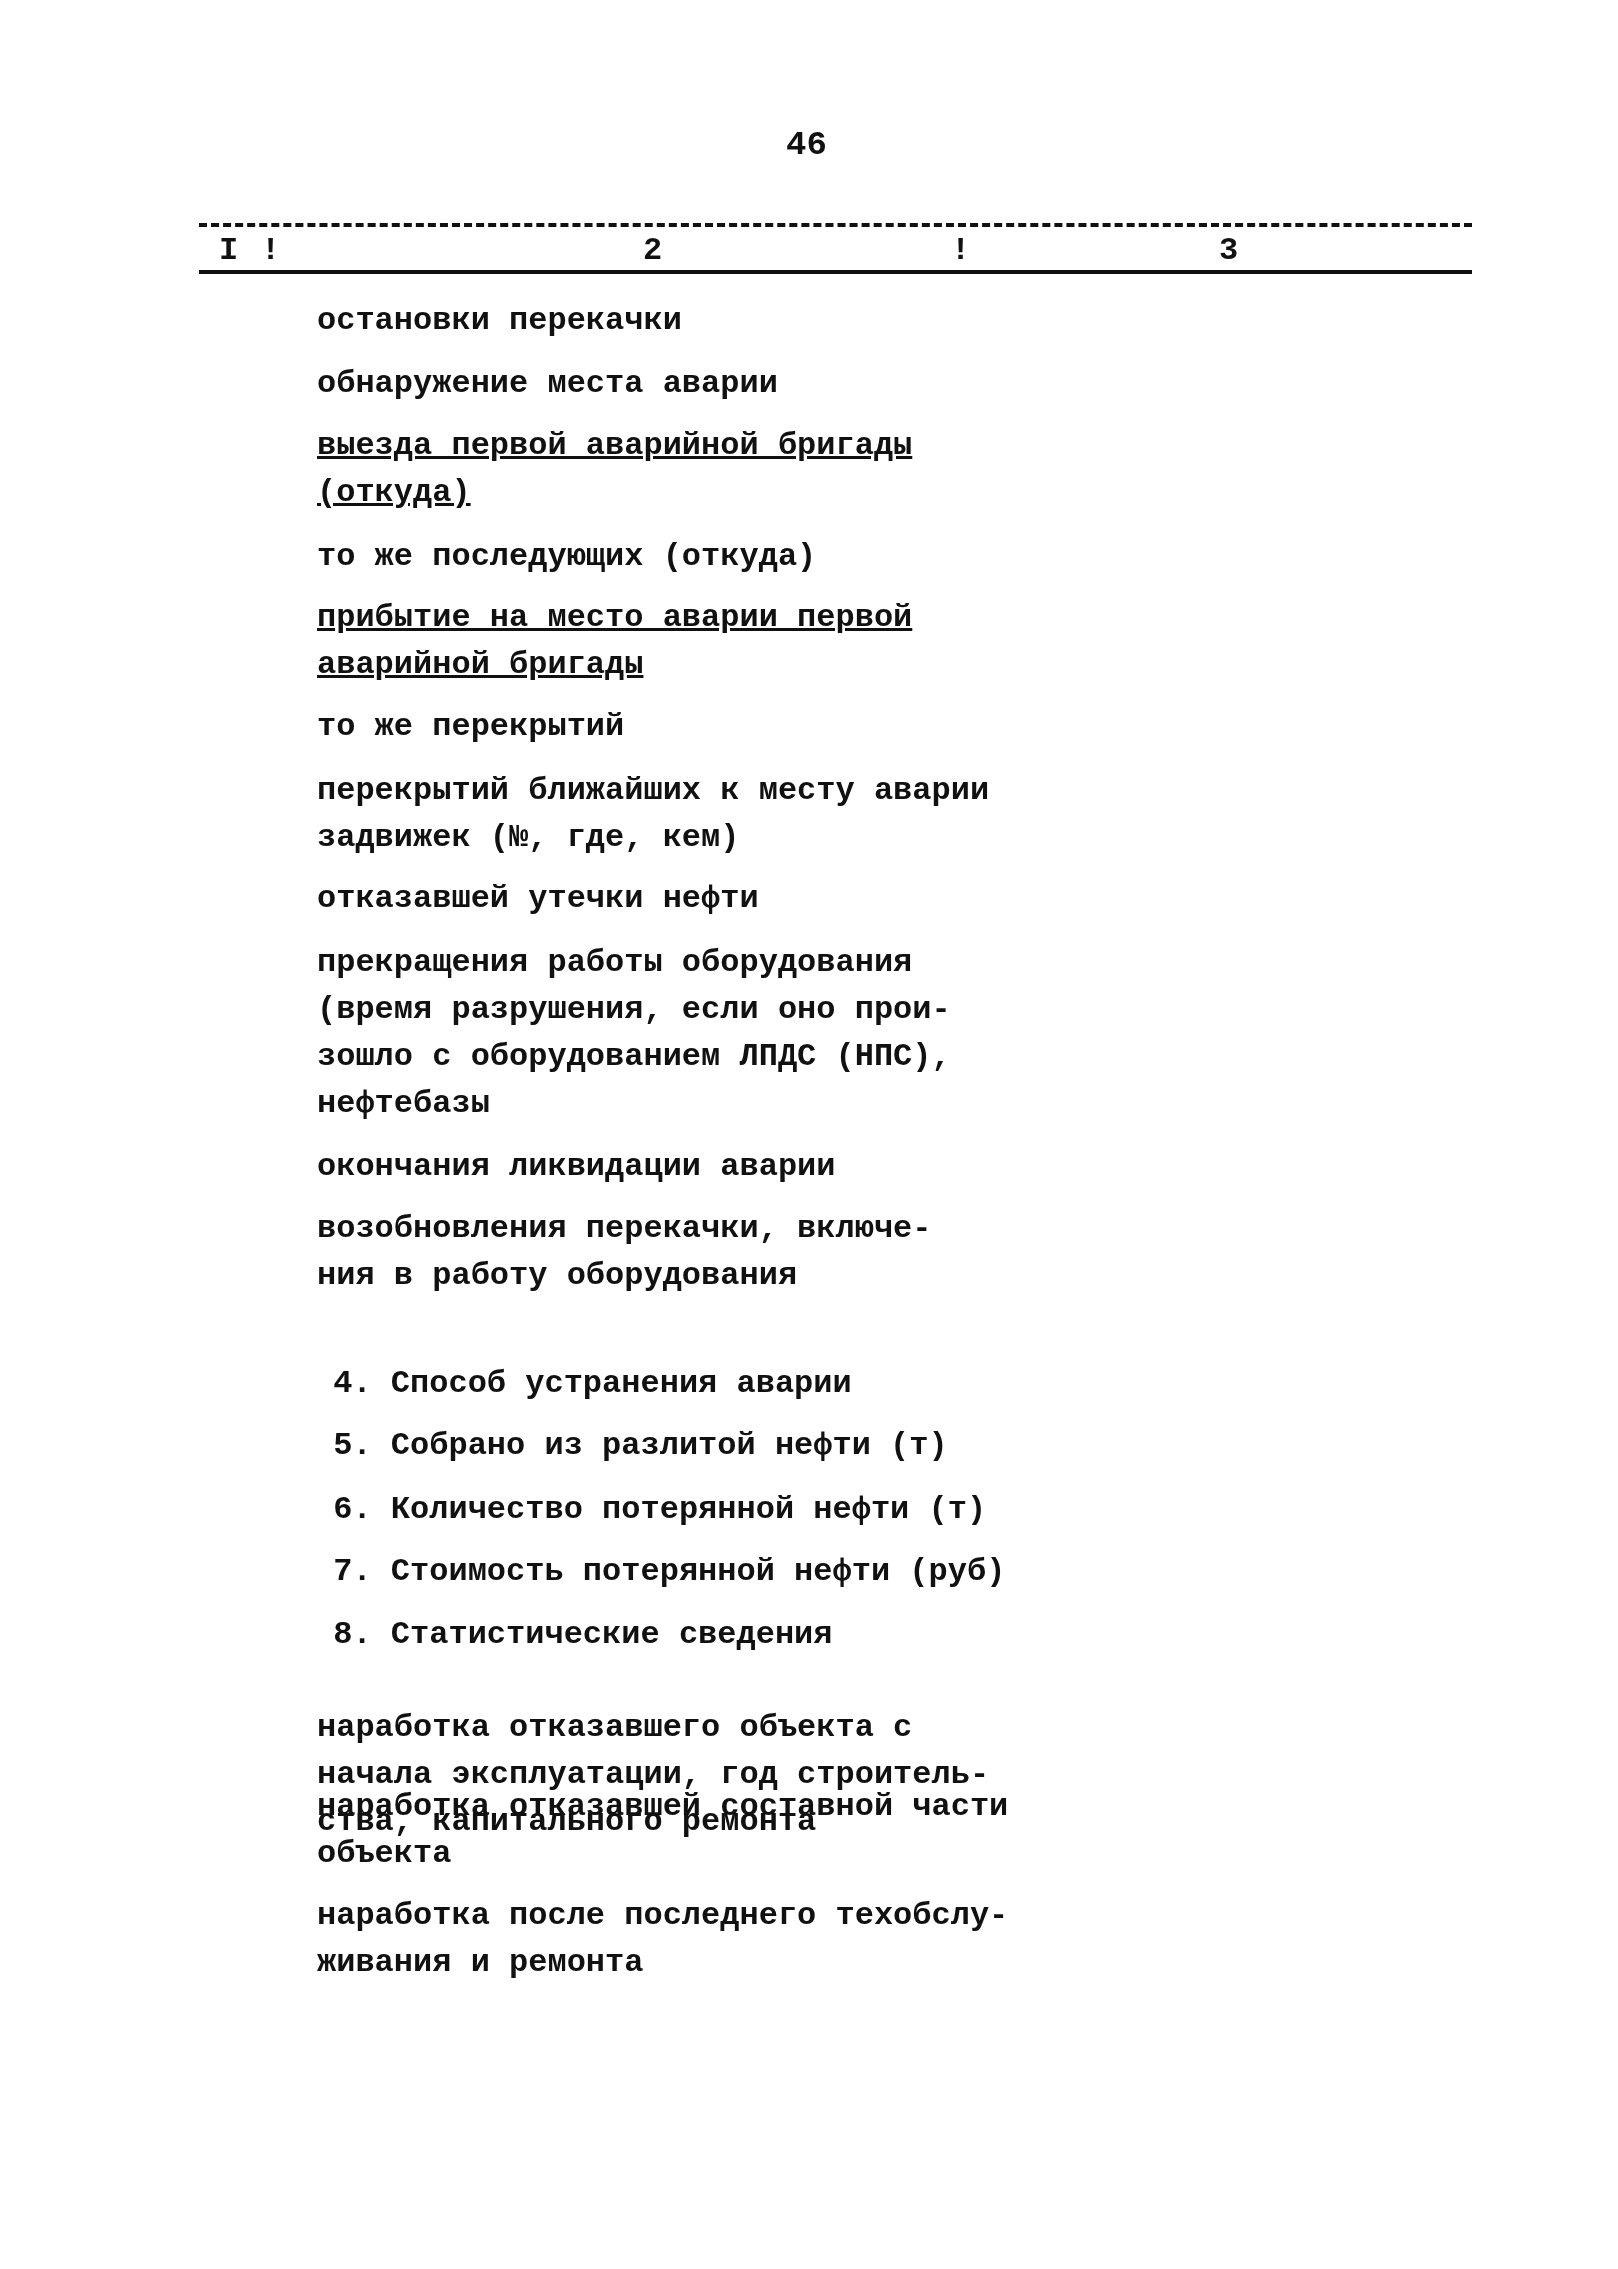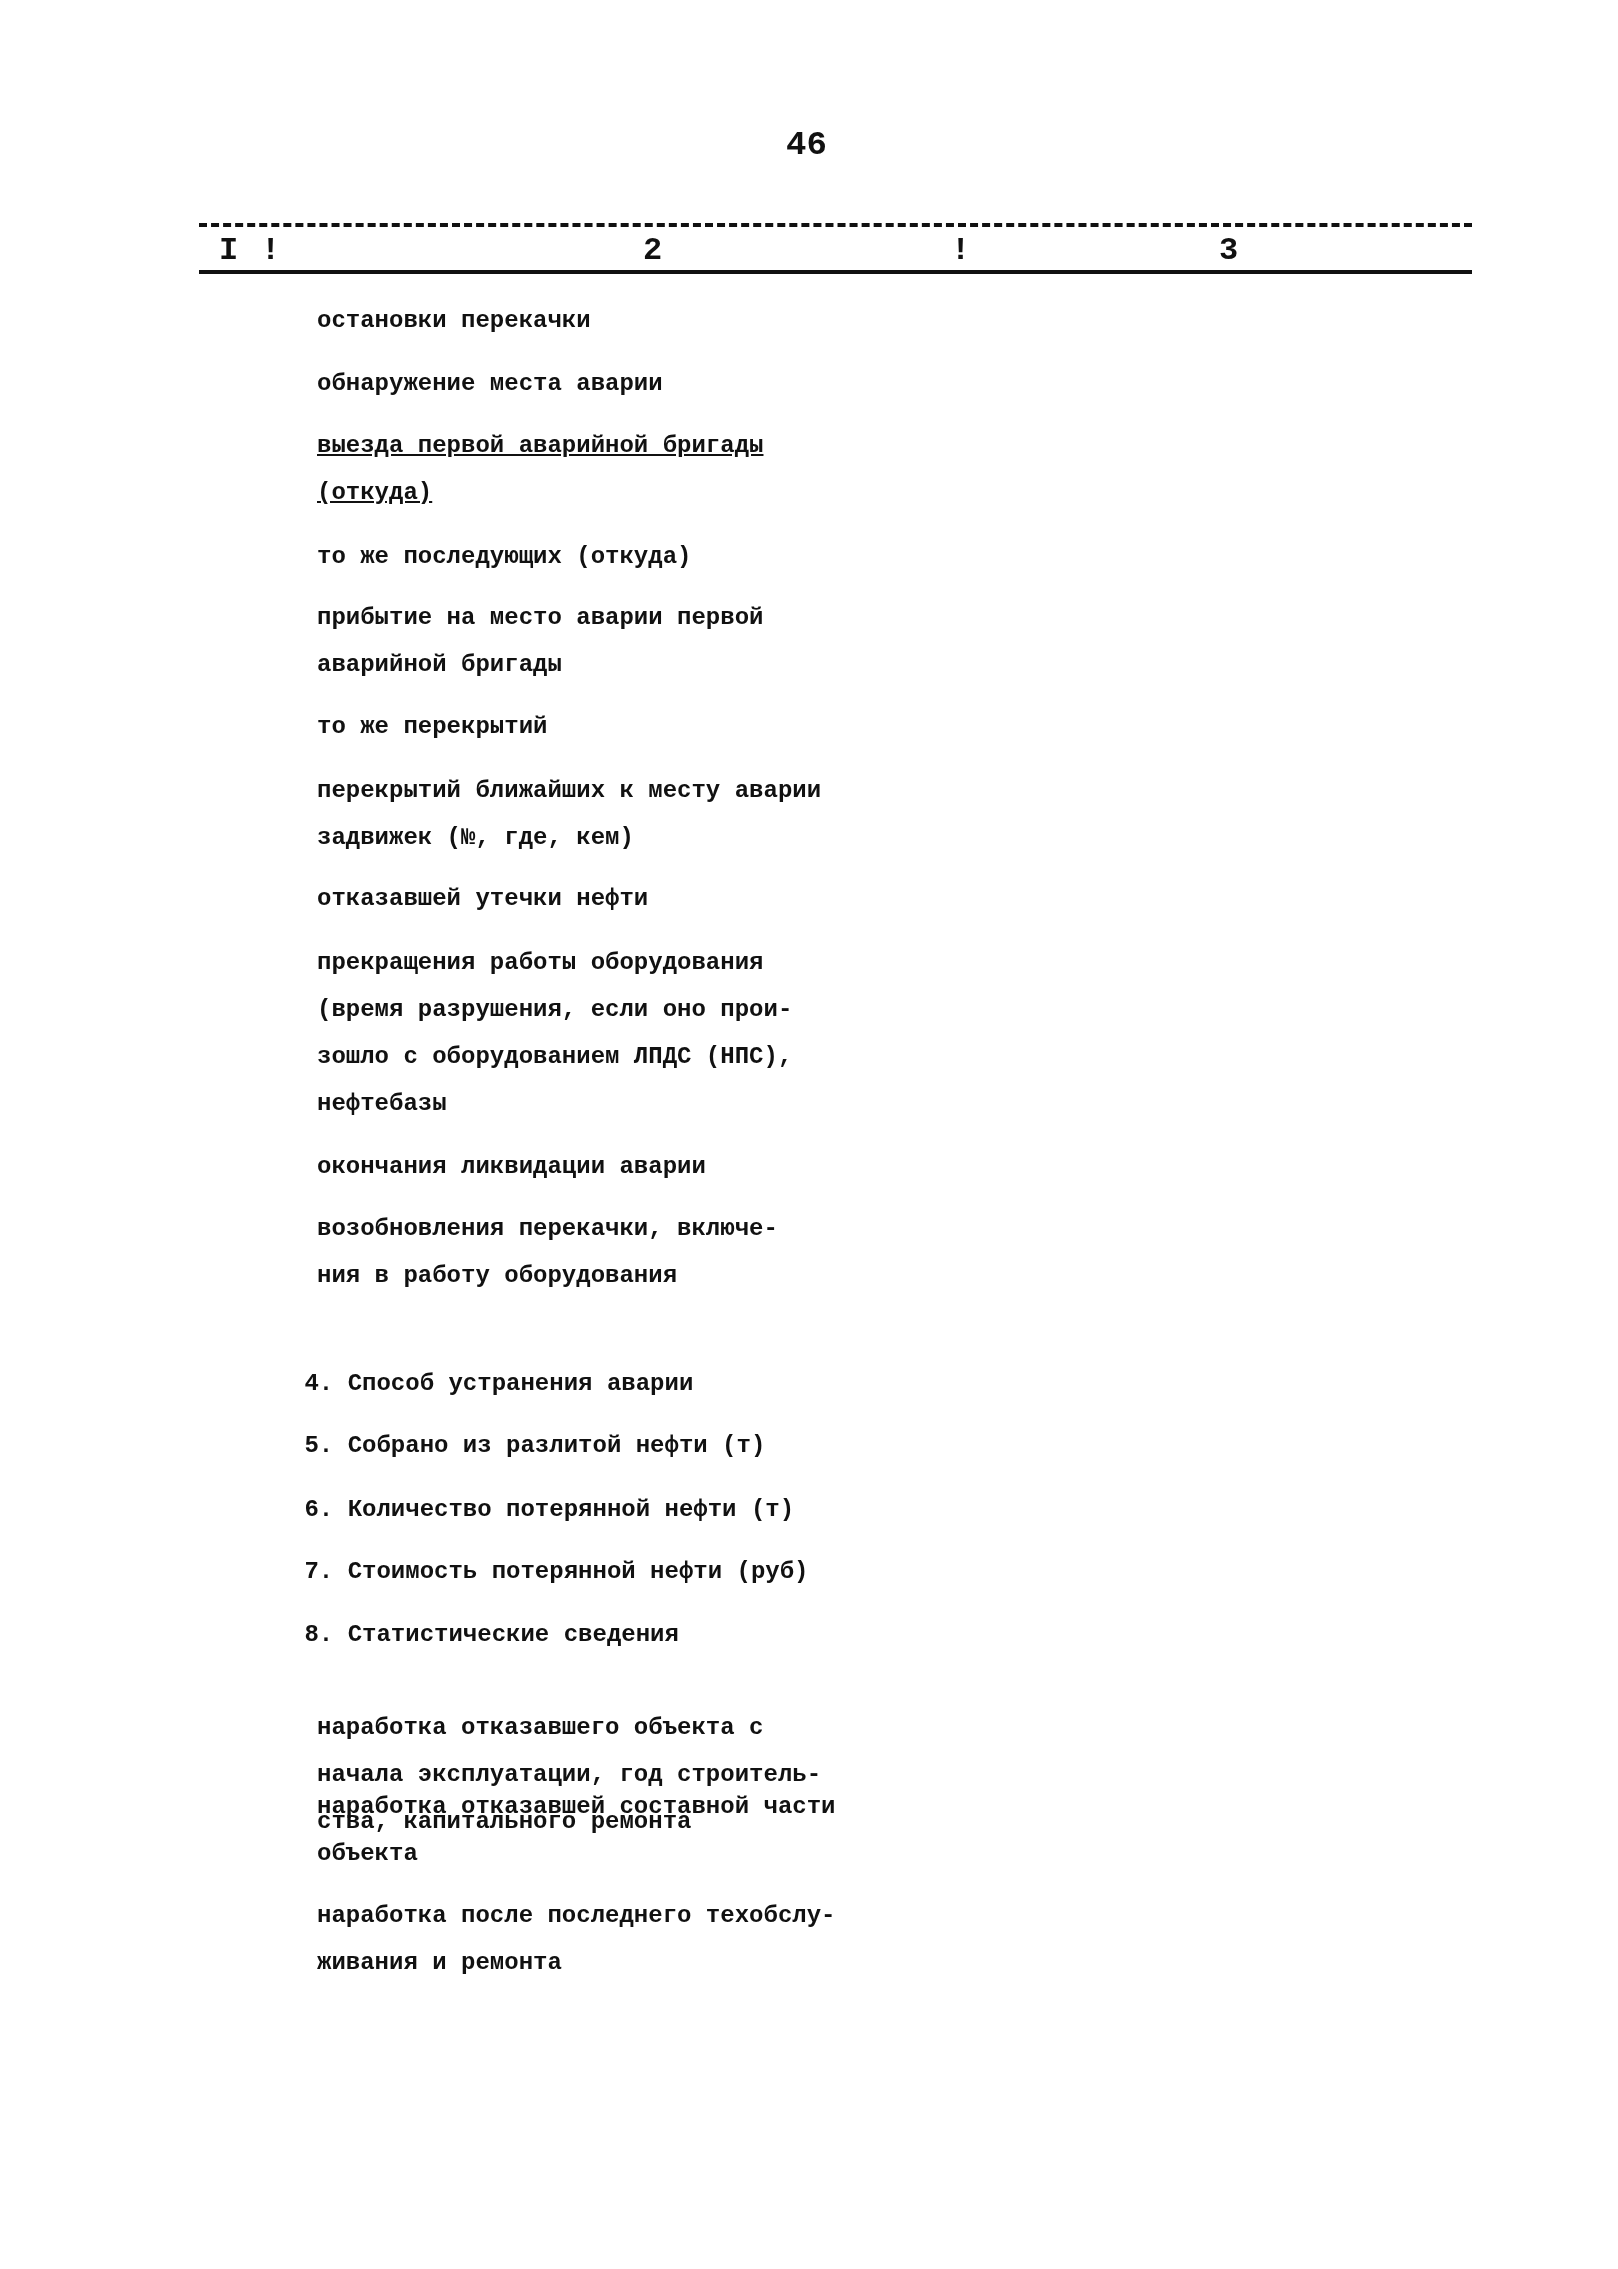--- a/index.html
+++ b/index.html
@@ -1,18 +1,18 @@
 <!DOCTYPE html>
 <html style="font-size:15px"><head>
 <meta charset="utf-8">
 <style>
   html, body { margin: 0; padding: 0; background: #ffffff; }
   body { width: 1619px; height: 2269px; position: relative; overflow: hidden; }
   .page { position: absolute; left: 0; top: 0; width: 1619px; height: 2269px; background: #fff; color: #111; }
-  .mono { font-family: "Liberation Mono", "DejaVu Sans Mono", monospace; font-weight: bold; font-size: 24px; line-height: 47px; letter-spacing: 0; }
+  .mono { font-family: "Liberation Mono", "DejaVu Sans Mono", monospace; font-weight: bold; font-size: 32px; line-height: 47px; letter-spacing: 0; }
   .page-number { position: absolute; left: 786px; top: 122px; font-size: 34px; }
   .rule-dashed { position: absolute; left: 199px; top: 223px; width: 1273px; height: 0; border-top: 4.8px dashed #111; }
   .rule-solid { position: absolute; left: 199px; top: 270px; width: 1273px; height: 3.8px; background: #111; }
   .col-label { position: absolute; top: 232px; font-size: 32px; line-height: 38px; }
   .block { position: absolute; white-space: pre; }
   .sub { left: 317px; }
   .num { left: 218px; }
 </style>
 </head>
 <body>
@@ -32,21 +32,21 @@
   </div>
 
   <div class="rule-solid"></div>
 
   <div>
     <div class="mono block sub" style="top: 297px;">остановки перекачки</div>
     <div class="mono block sub" style="top: 360px;">обнаружение места аварии</div>
     <div class="mono block sub" style="top: 422px; text-decoration: underline;">выезда первой аварийной бригады
 (откуда)</div>
     <div class="mono block sub" style="top: 533px;">то же последующих (откуда)</div>
-    <div class="mono block sub" style="top: 594px;">прибытие на место аварии первой
+    <div class="mono block sub" style="top: 594px; text-decoration: underline;">прибытие на место аварии первой
 аварийной бригады</div>
     <div class="mono block sub" style="top: 703px;">то же перекрытий</div>
     <div class="mono block sub" style="top: 767px;">перекрытий ближайших к месту аварии
 задвижек (№, где, кем)</div>
     <div class="mono block sub" style="top: 875px;">отказавшей утечки нефти</div>
     <div class="mono block sub" style="top: 939px;">прекращения работы оборудования
 (время разрушения, если оно прои-
 зошло с оборудованием ЛПДС (НПС),
 нефтебазы</div>
     <div class="mono block sub" style="top: 1143px;">окончания ликвидации аварии</div>

